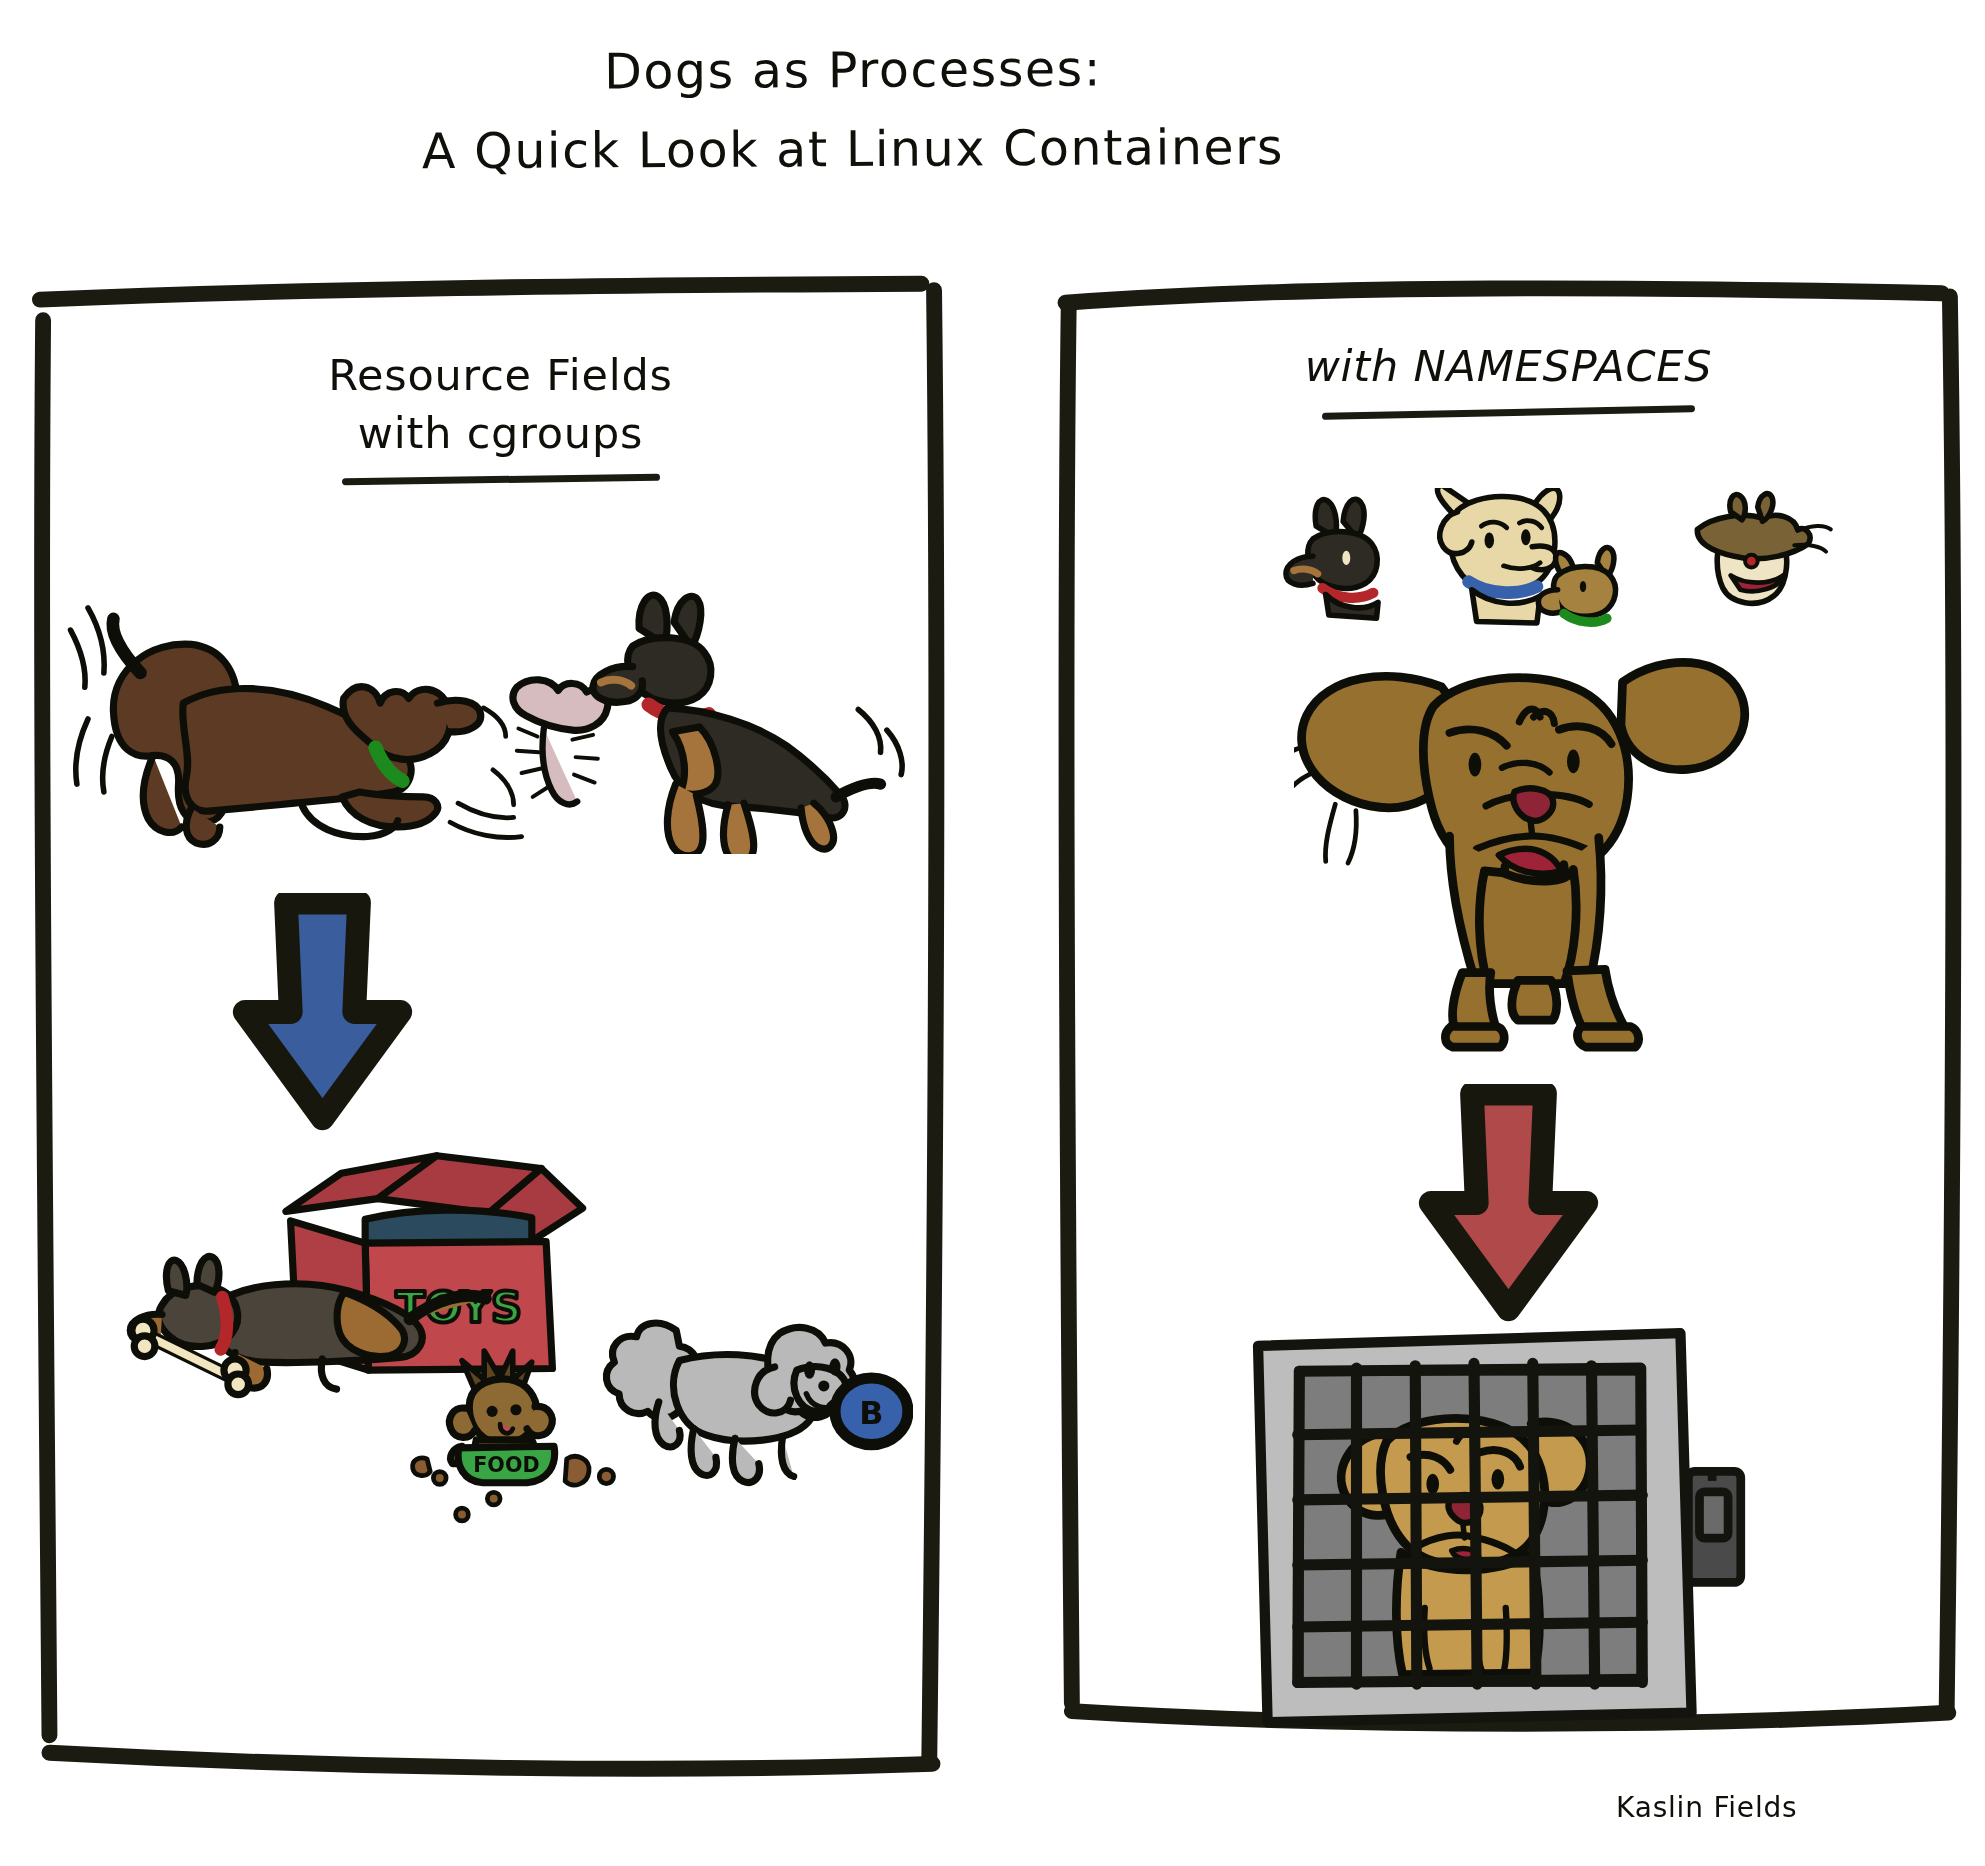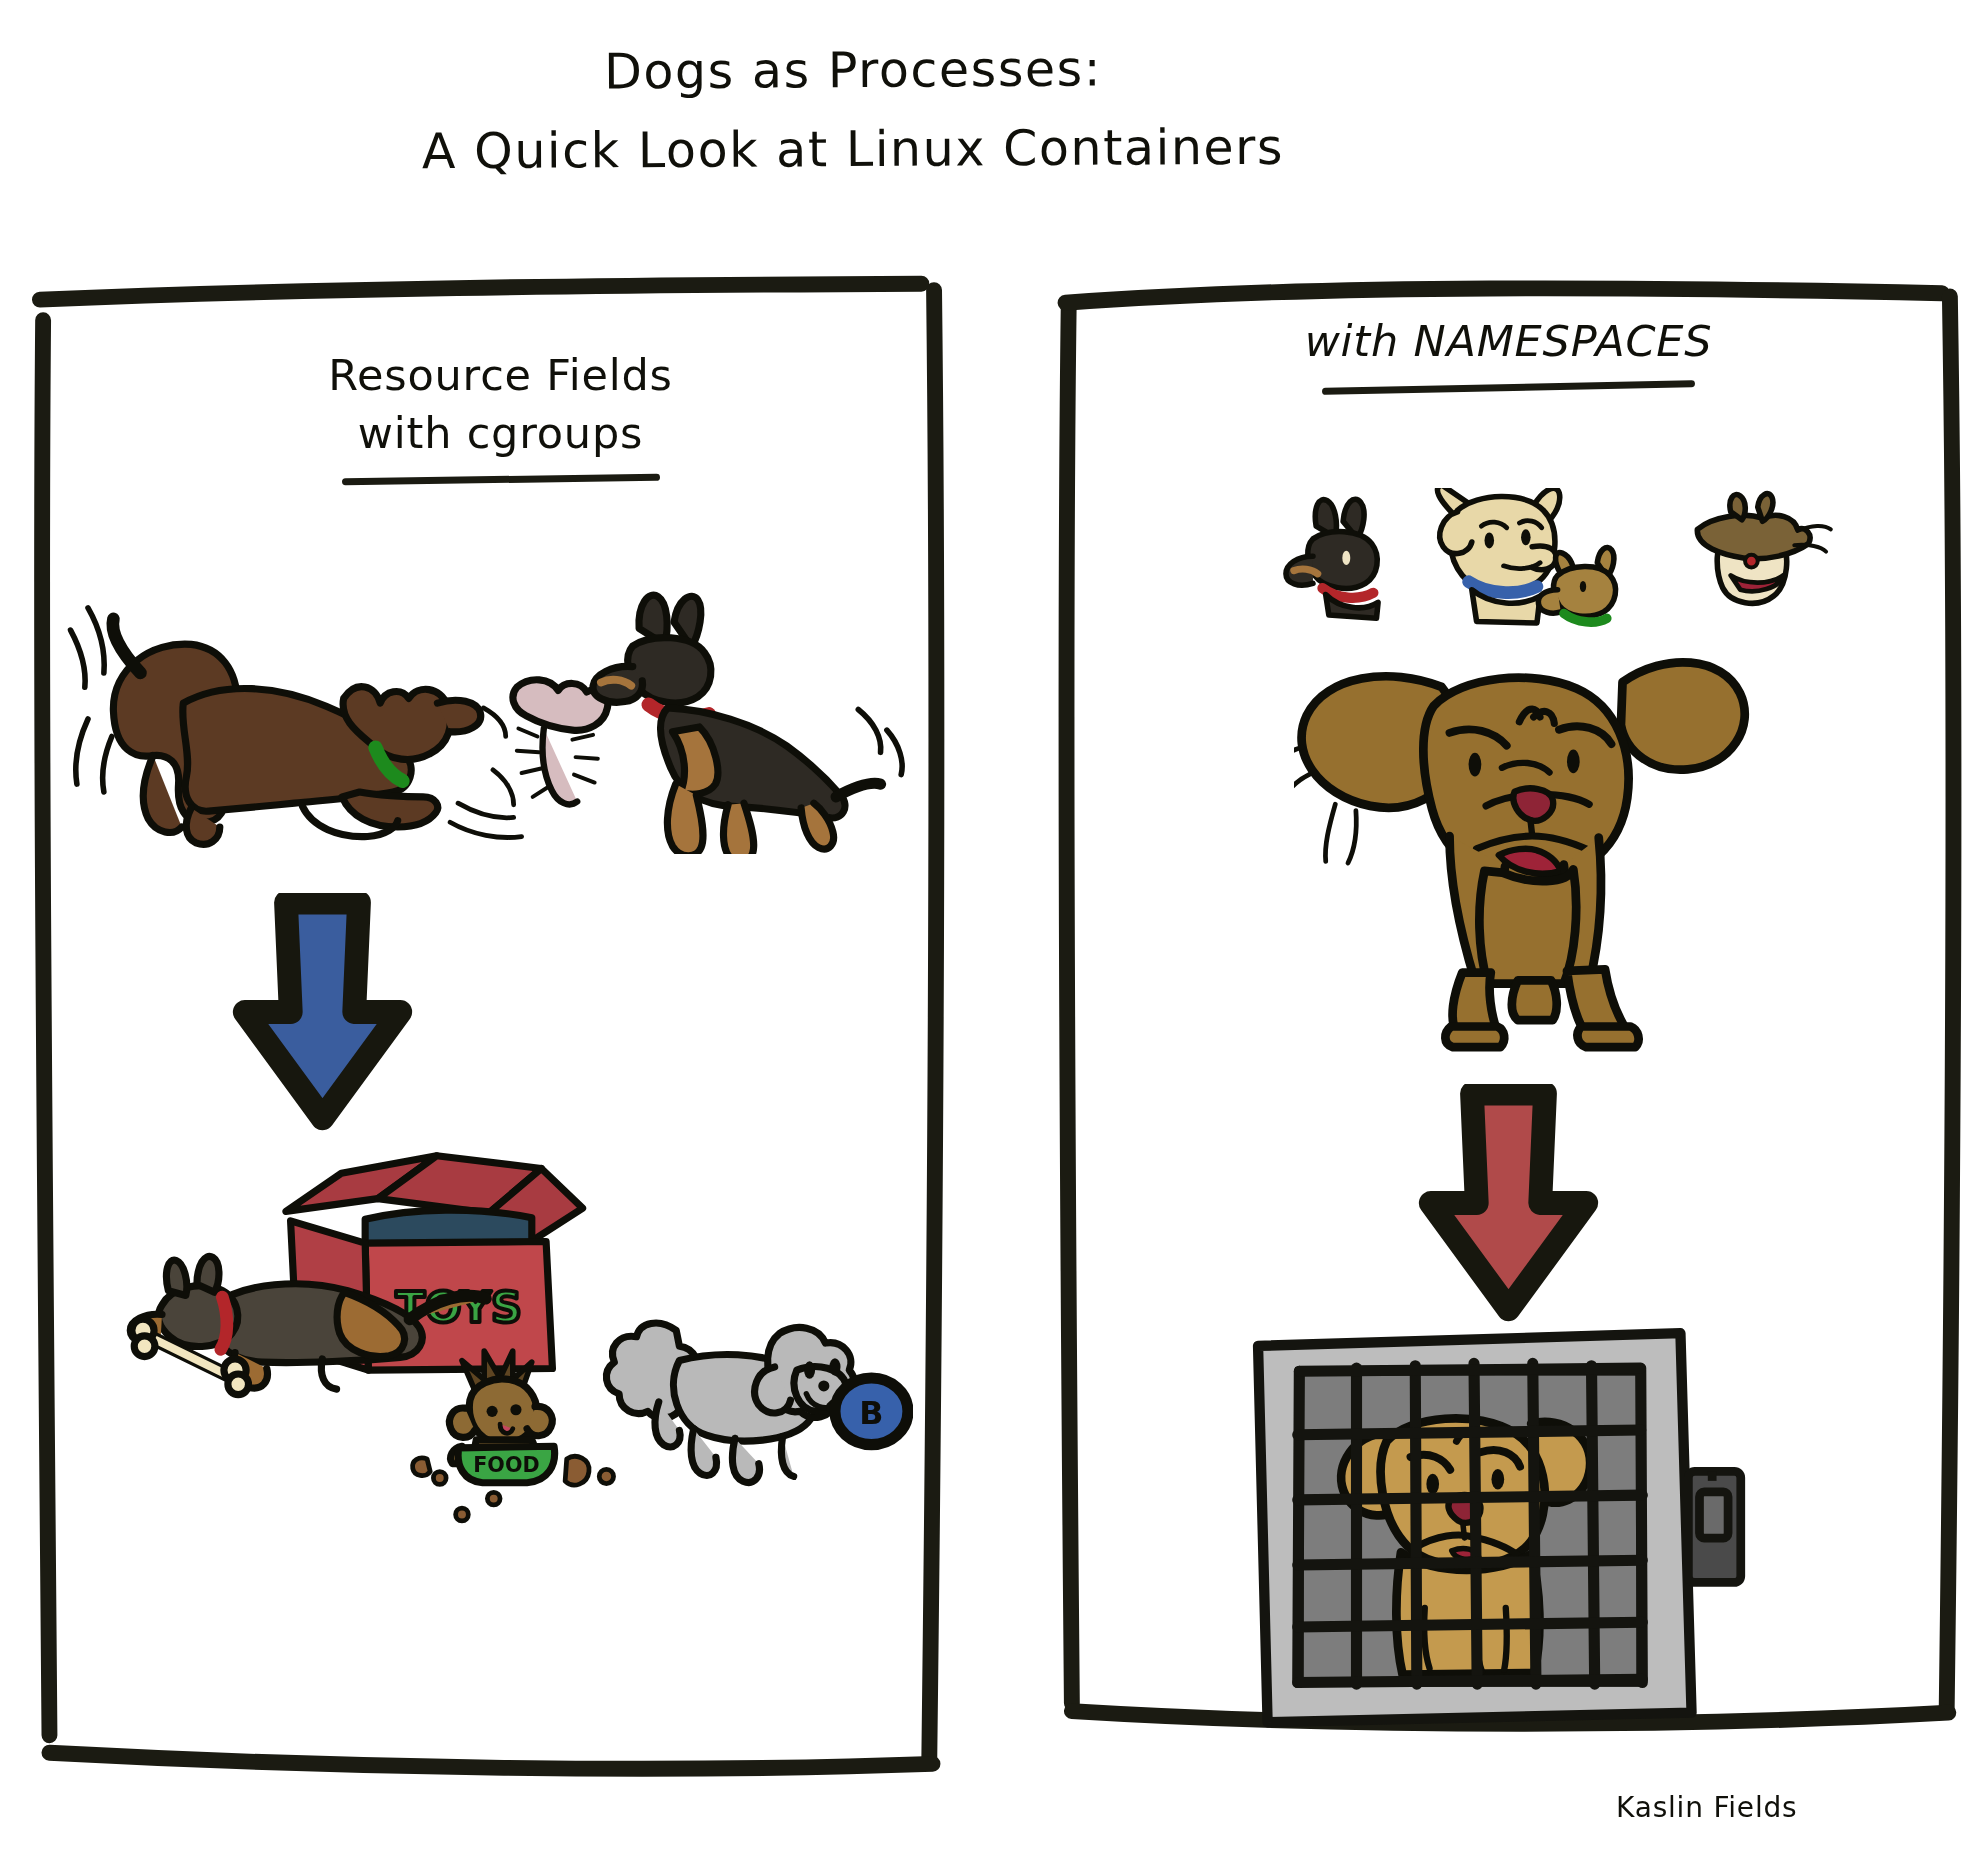--- a/index.html
+++ b/index.html
@@ -59,21 +59,21 @@
     width: 100%;
     text-align: center;
     pointer-events: none;
   }
   .ph-line {
     font-size: 43px;
     line-height: 1.35;
     color: #10100a;
     letter-spacing: 0.8px;
   }
-  .ph-line.italic-caps { font-style: italic; }
+  .ph-line.italic-caps { font-style: italic; margin-top: 25px; }
   .ph-underline {
     margin: 14.3px auto 0 auto;
     height: 7.1px;
     border-radius: 4.8px;
     background: #1b1b12;
   }
 
   #heading-left  { top: 64px; left: 0; }
   #heading-left .ph-underline  { width: 318px; transform: rotate(-0.8deg); }
   #heading-right { top: 30px; left: 0; }

